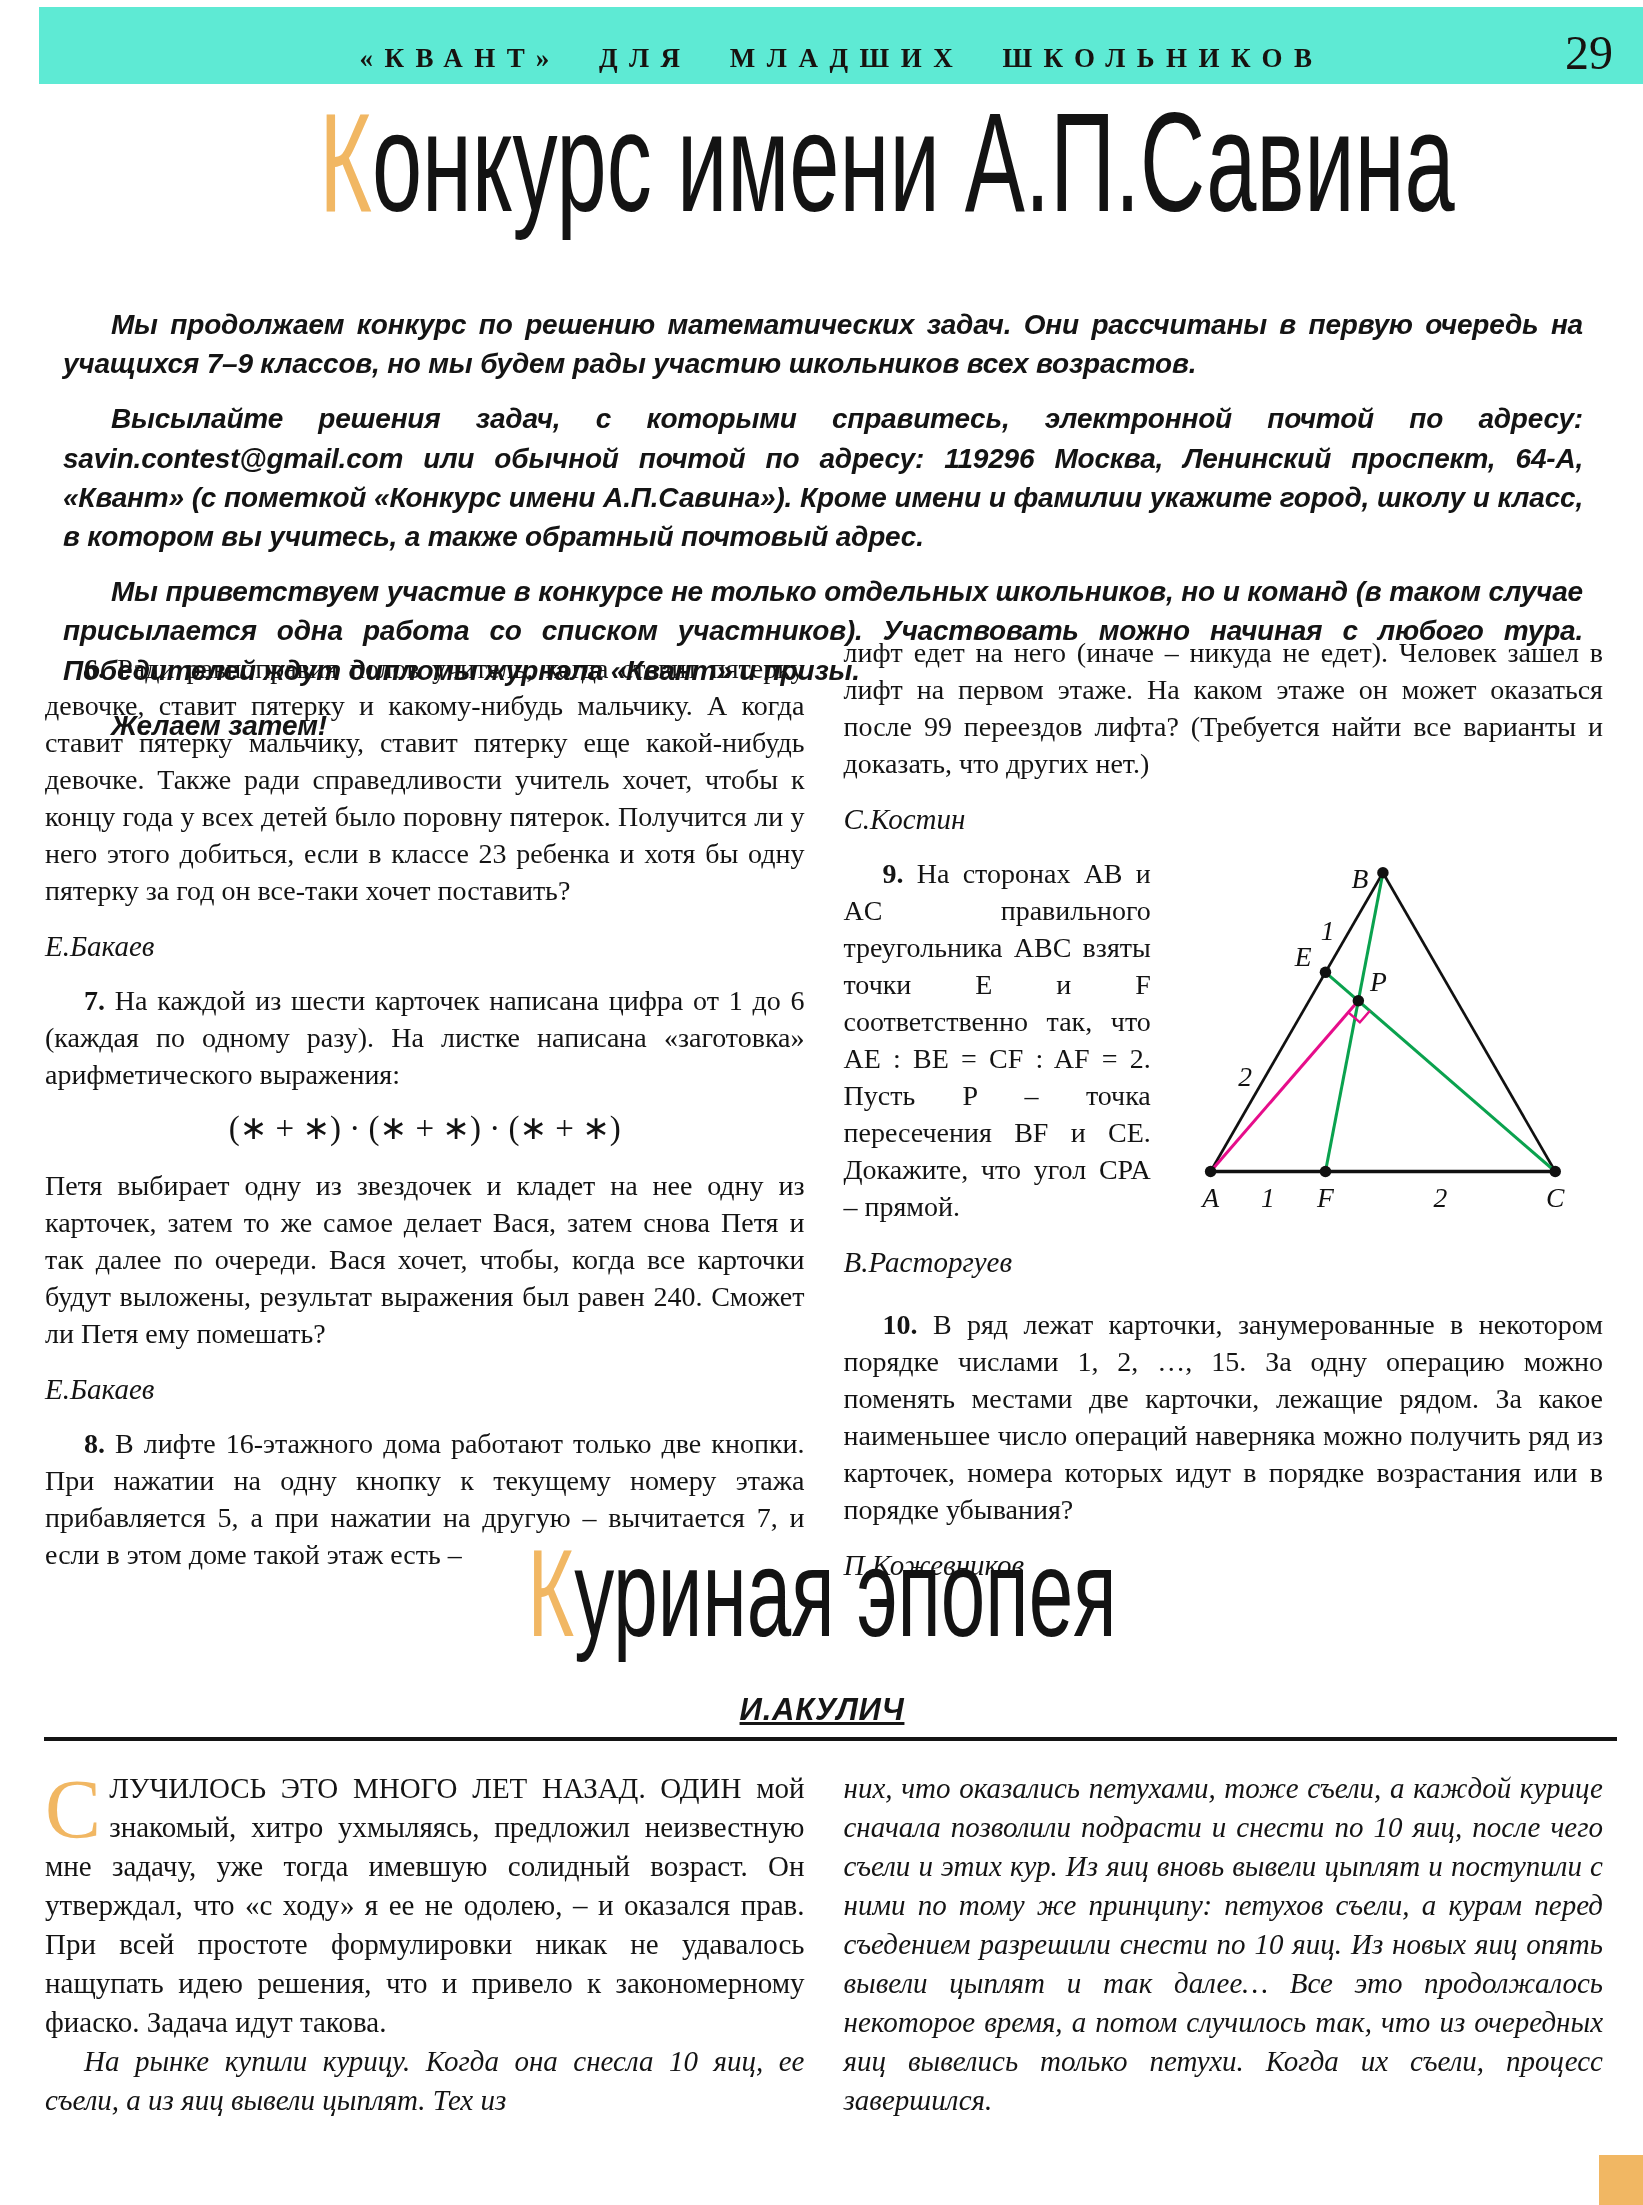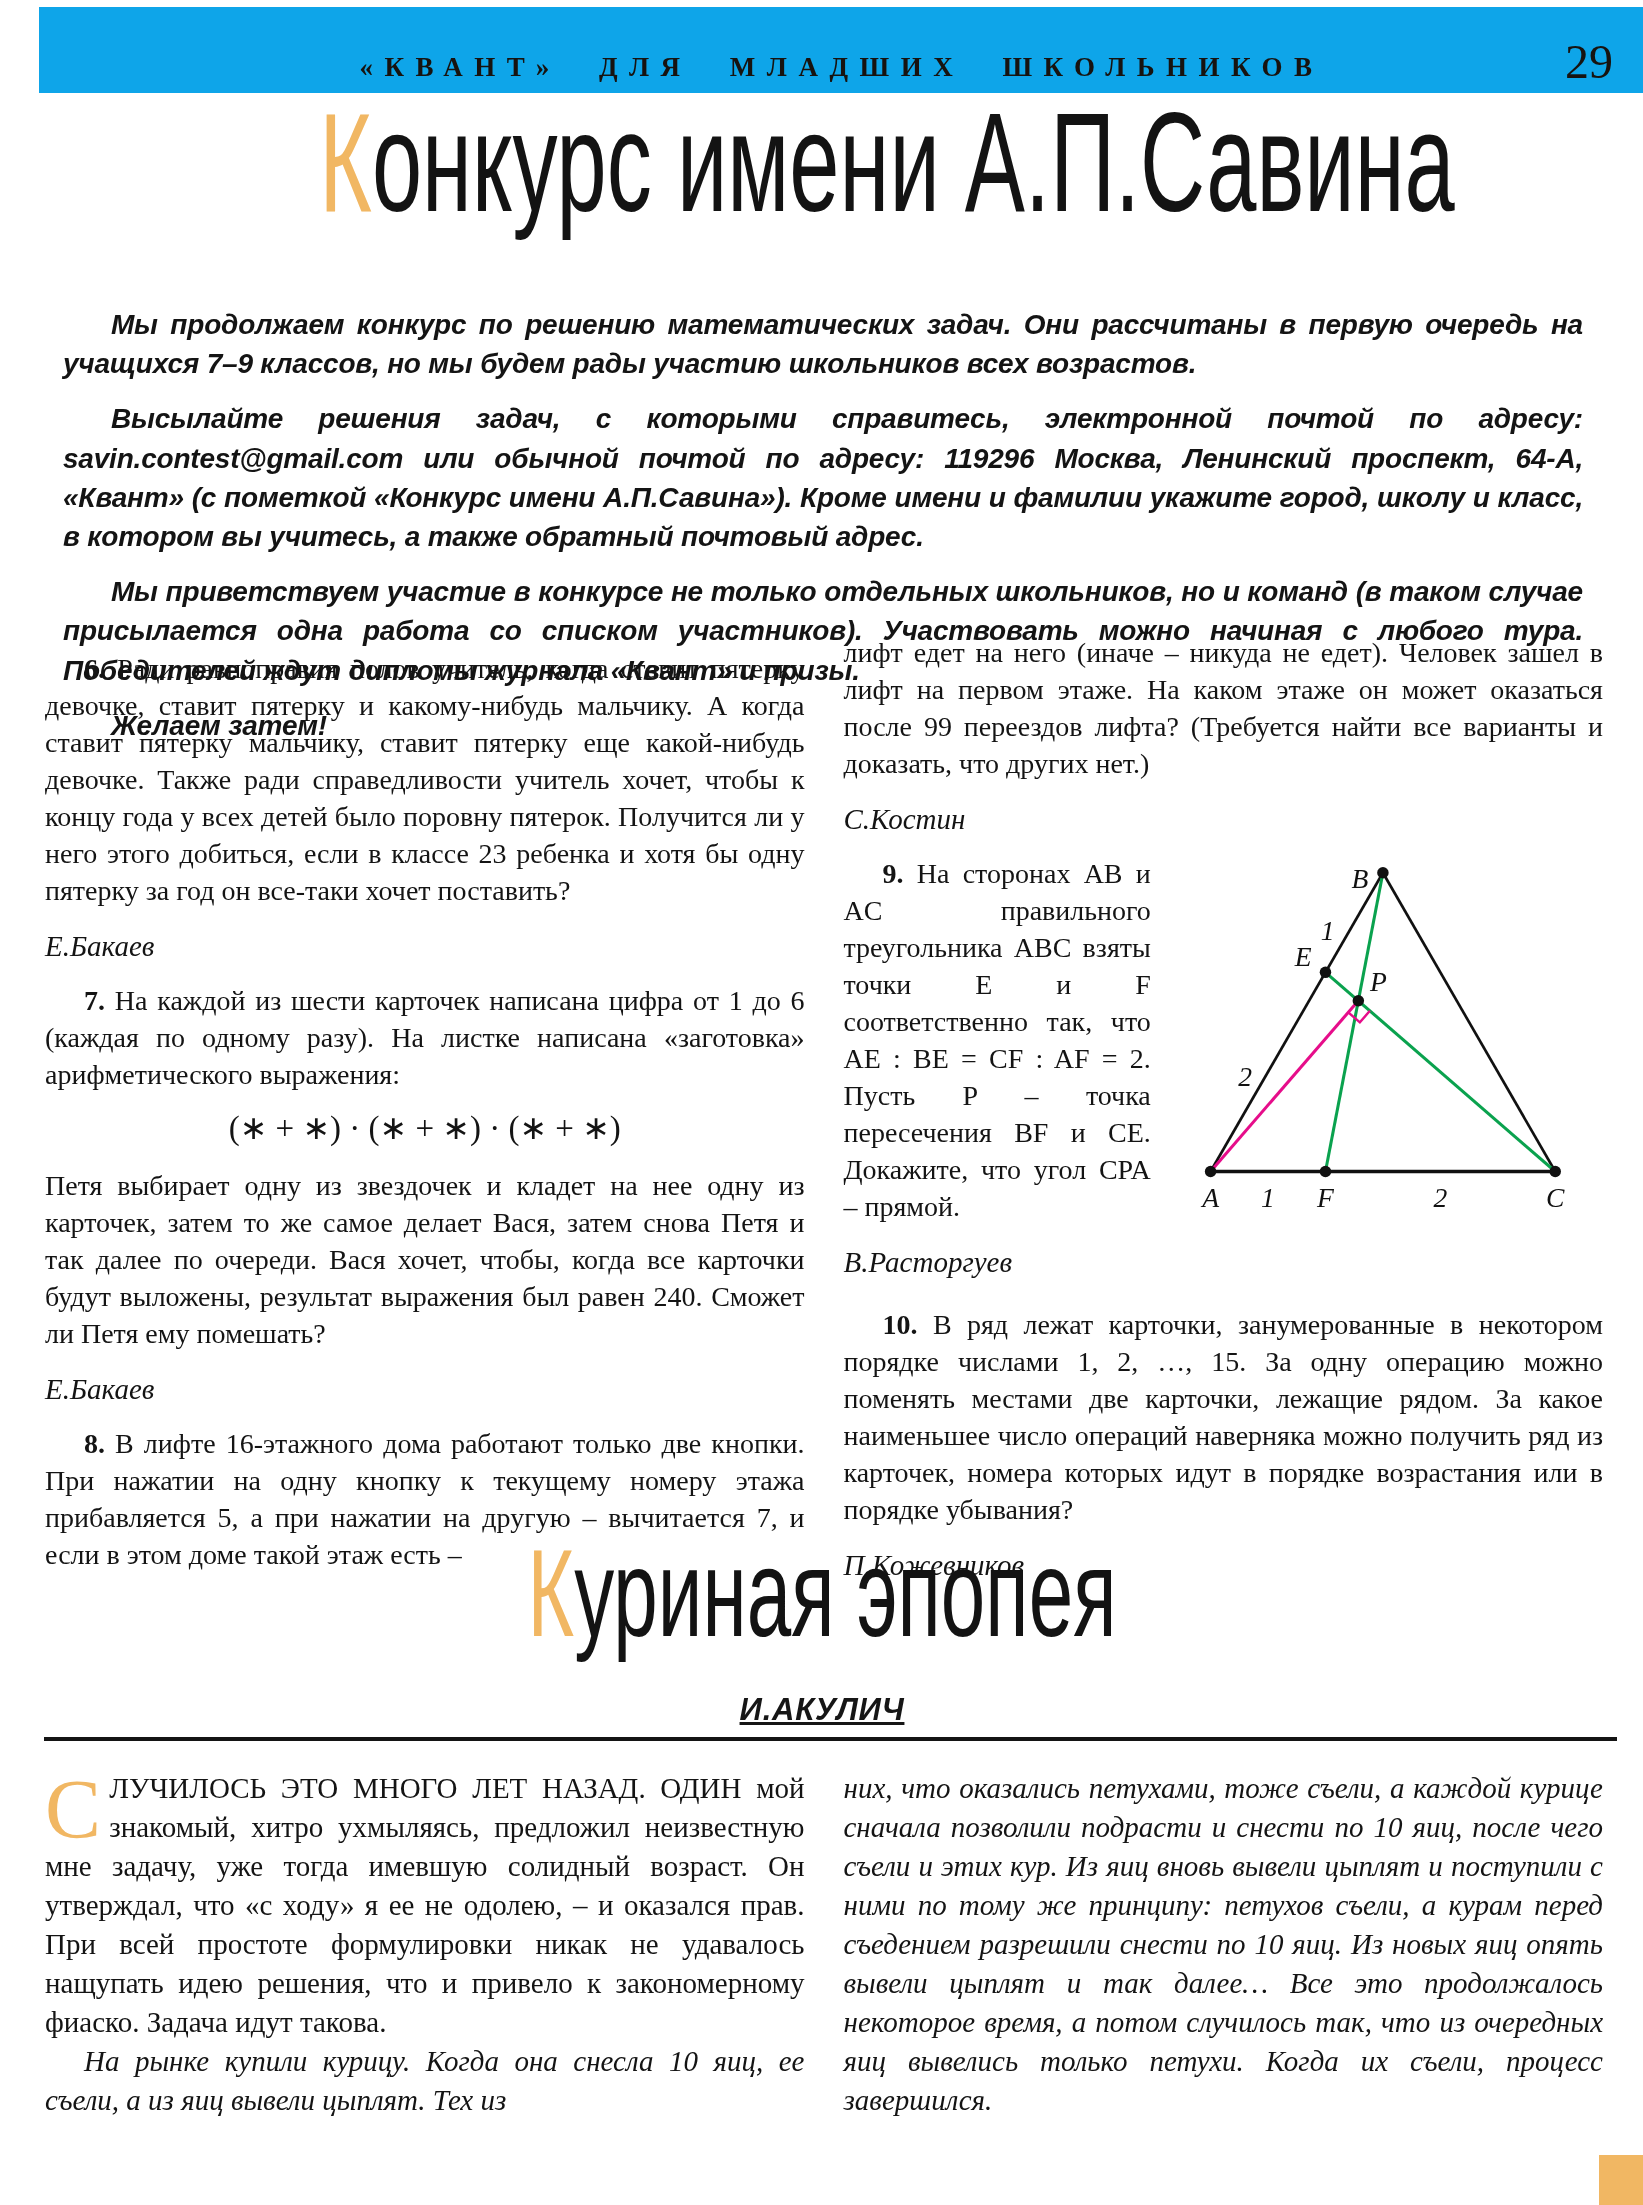--- a/index.html
+++ b/index.html
@@ -1,20 +1,20 @@
 <!DOCTYPE html>
 <html lang="ru" style="font-size:13px"><head>
 <meta charset="utf-8">
 <style>
   html,body{margin:0;padding:0;background:#ffffff;}
   .page{position:relative;width:1644px;height:2205px;background:#fff;overflow:hidden;
         font-family:"Liberation Serif",serif;color:#141414;}
 
   
-  .topbar{position:absolute;left:39px;right:0;top:6.6px;height:86px;background:#0ea5e9;
+  .topbar{position:absolute;left:39px;right:0;top:6.6px;height:77px;background:#5eead4;
           display:flex;align-items:flex-end;justify-content:center;}
   .topbar-title{font-family:"Liberation Serif",serif;font-weight:700;font-size:27px;
                 letter-spacing:11.5px;word-spacing:20px;color:#171310;padding-bottom:10px;}
   .page-number{position:absolute;right:31px;bottom:3.3px;font-family:"Liberation Serif",serif;
                font-size:48px;font-weight:400;color:#171310;}
 
   
   .big-title{position:absolute;left:0;width:100%;text-align:center;margin:0;
              font-family:"Liberation Sans",sans-serif;font-weight:400;color:#131313;}
   .big-title .squeeze{display:inline-block;transform:scaleX(0.64);transform-origin:50% 50%;white-space:nowrap;}

